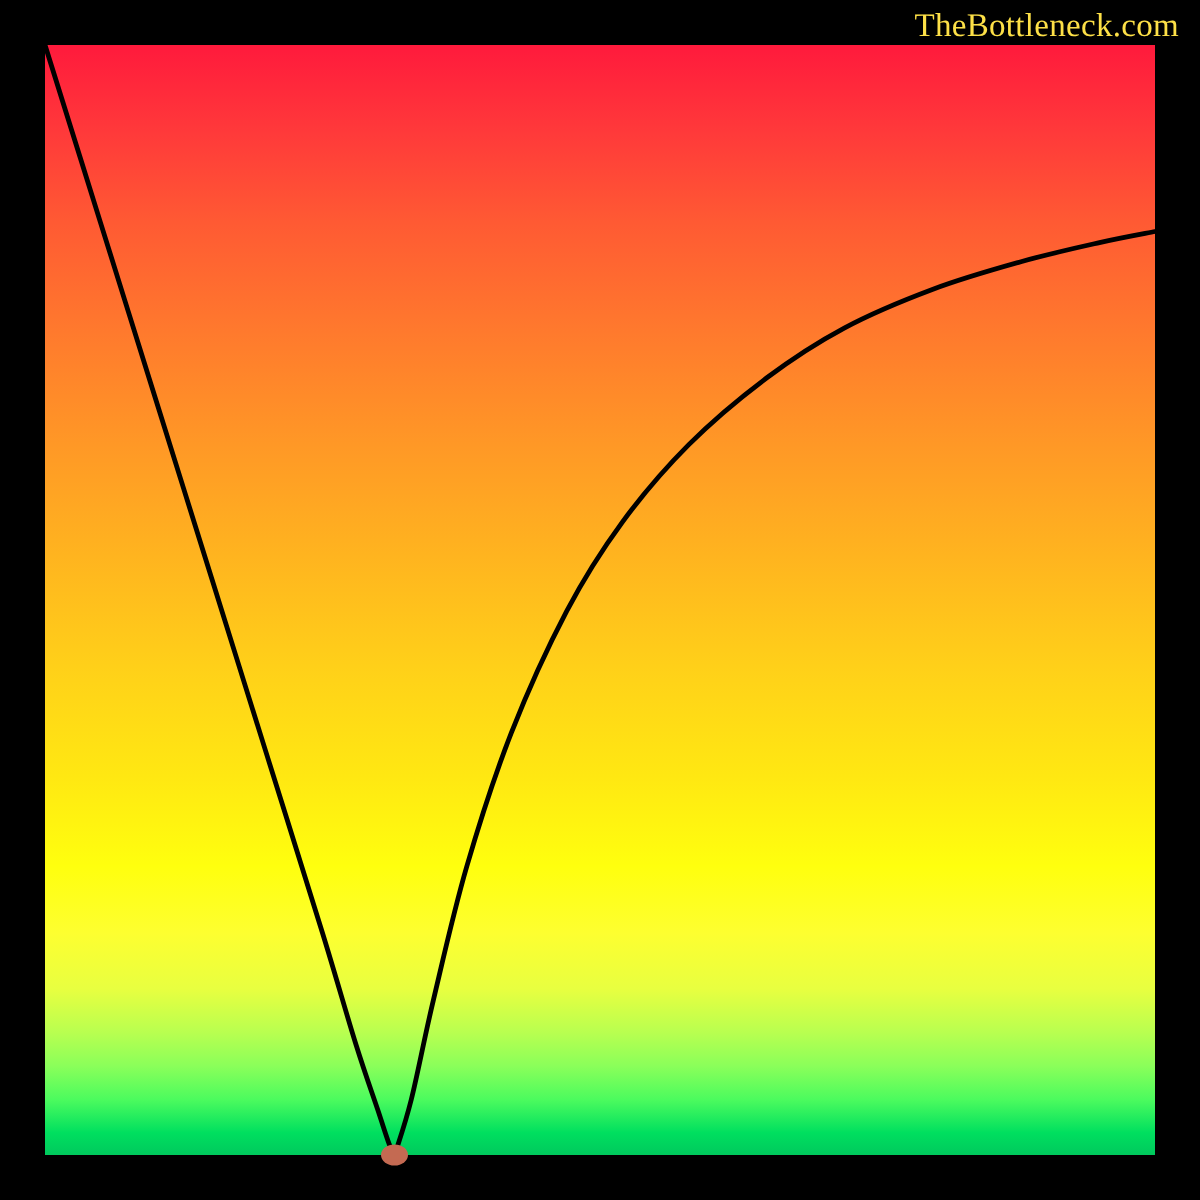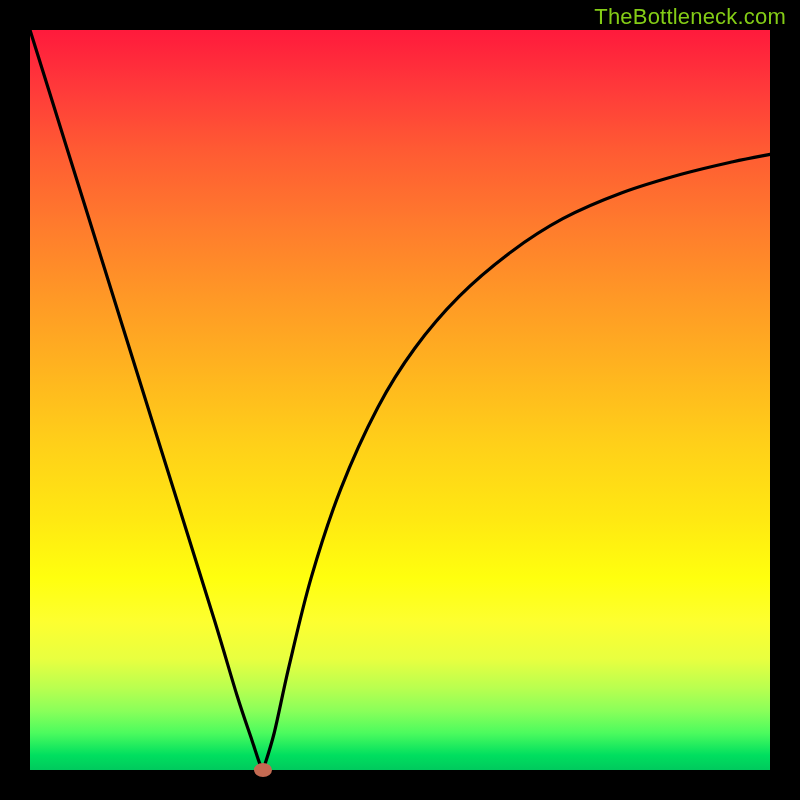--- a/index.html
+++ b/index.html
@@ -14,25 +14,26 @@
   .frame {
     position: relative;
     width: 800px;
     height: 800px;
     background: #000;
   }
   .watermark {
     position: absolute;
     top: 4px;
     right: 14px;
-    color: #84cc16;
+    color: #fde047;
     font-size: 22px;
     font-weight: 400;
     letter-spacing: 0.2px;
     z-index: 10;
+    font-family: Liberation Serif, serif;
   }
   .plot-area {
     position: absolute;
     left: 30px;
     top: 30px;
     width: 740px;
     height: 740px;
     
     background: linear-gradient(to bottom,
       #ff1a3c 0%,

